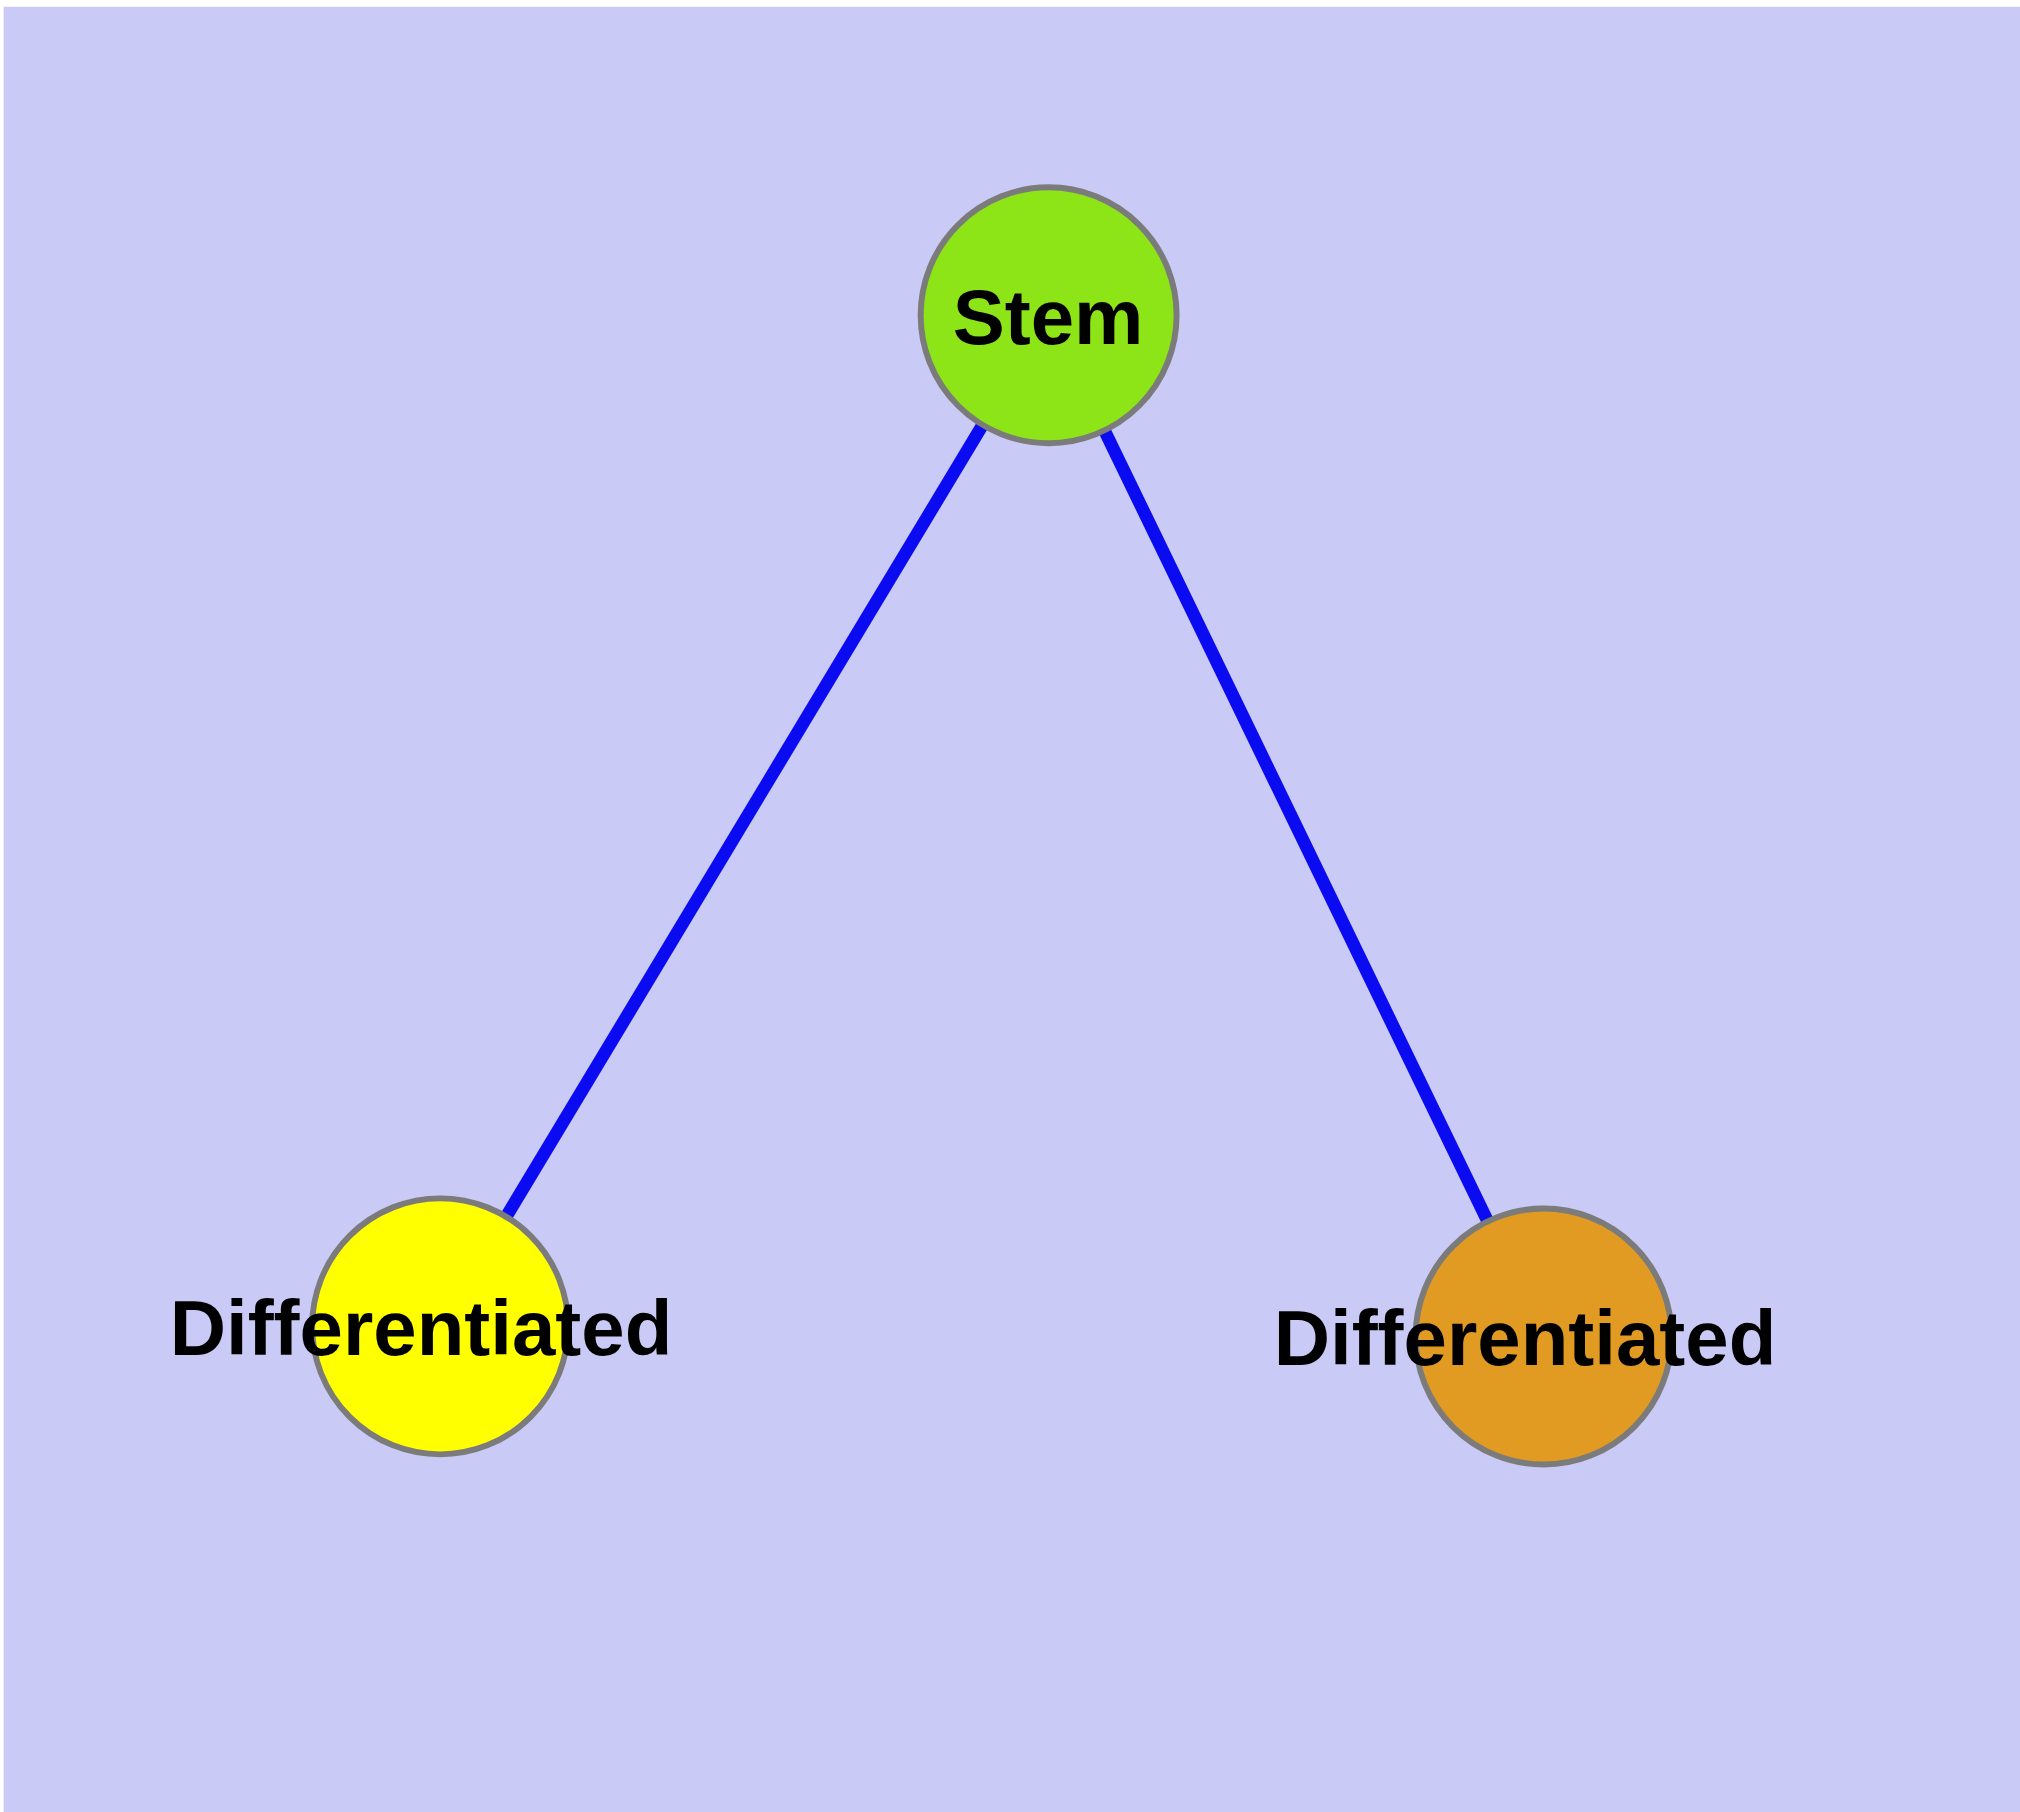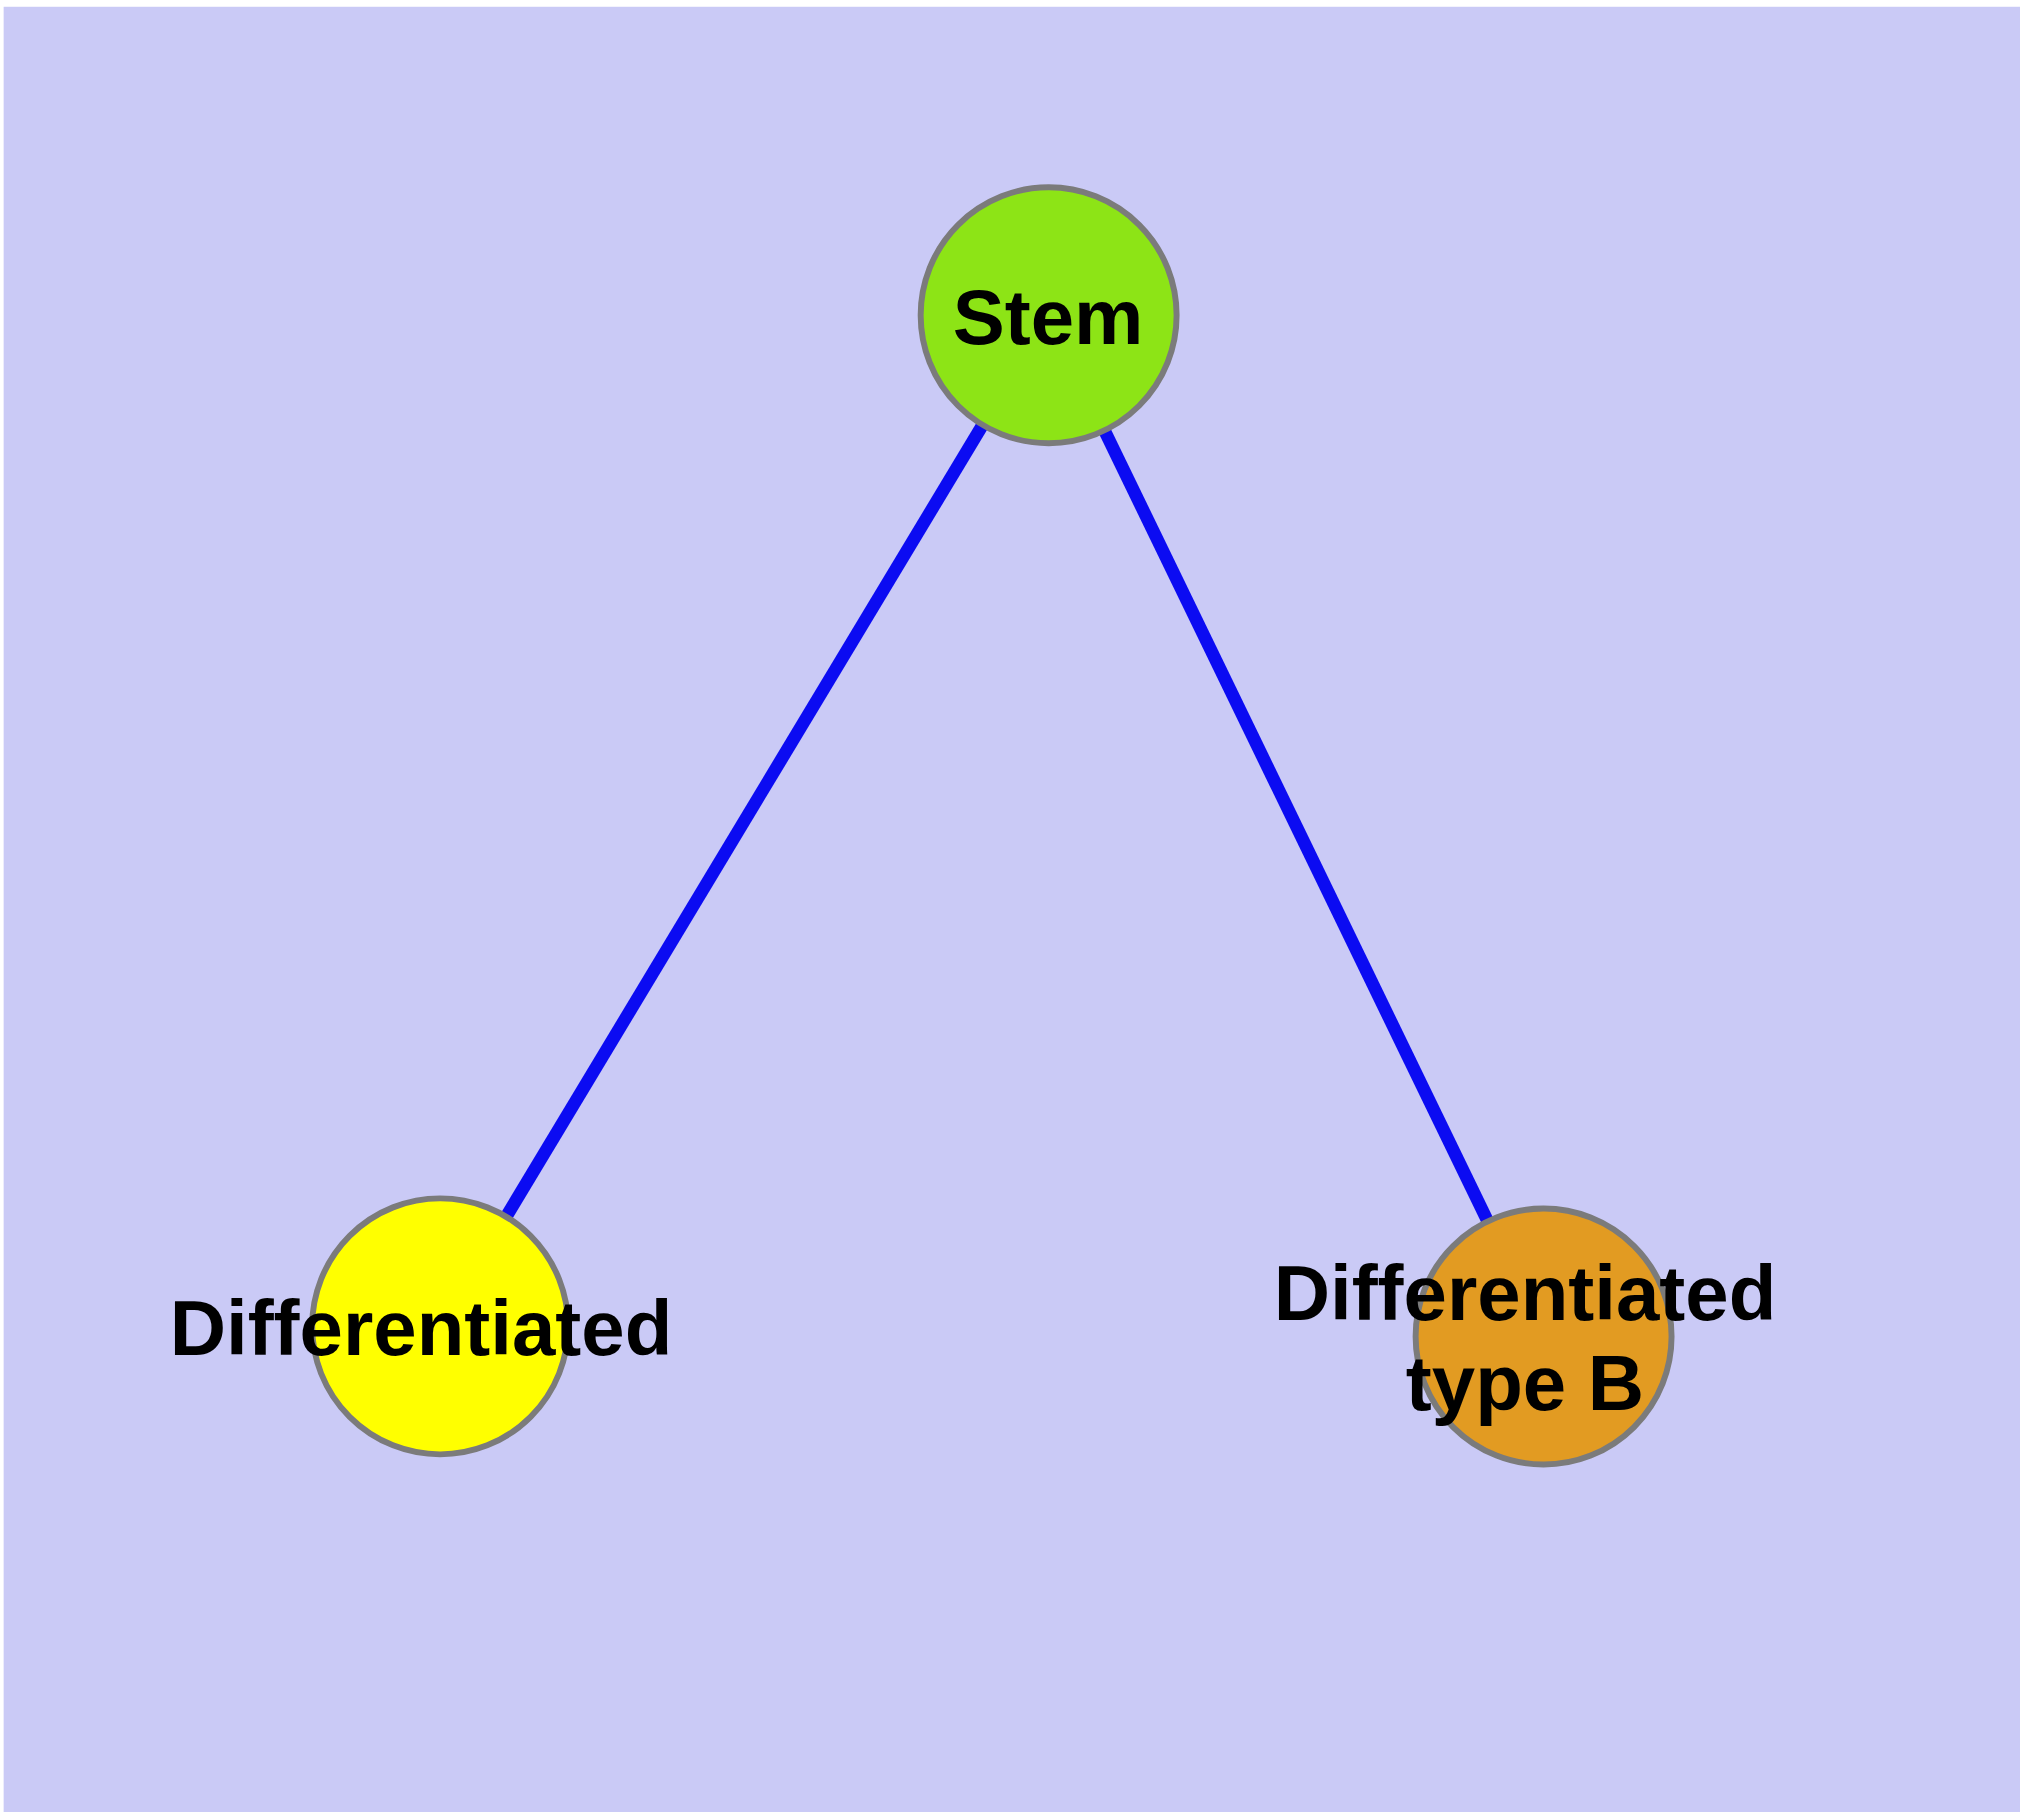--- a/index.html
+++ b/index.html
@@ -64,17 +64,16 @@
   </svg>
 
   <div class="node-label label-stem">Stem</div>
 
   <div class="node-label label-type-a">
     <div>Differentiated</div>
   </div>
 
   <div class="node-label label-type-b">
     <div>Differentiated</div>
-    <div>type B</div>
   </div>
 
 </div>
 
 
 </body></html>

